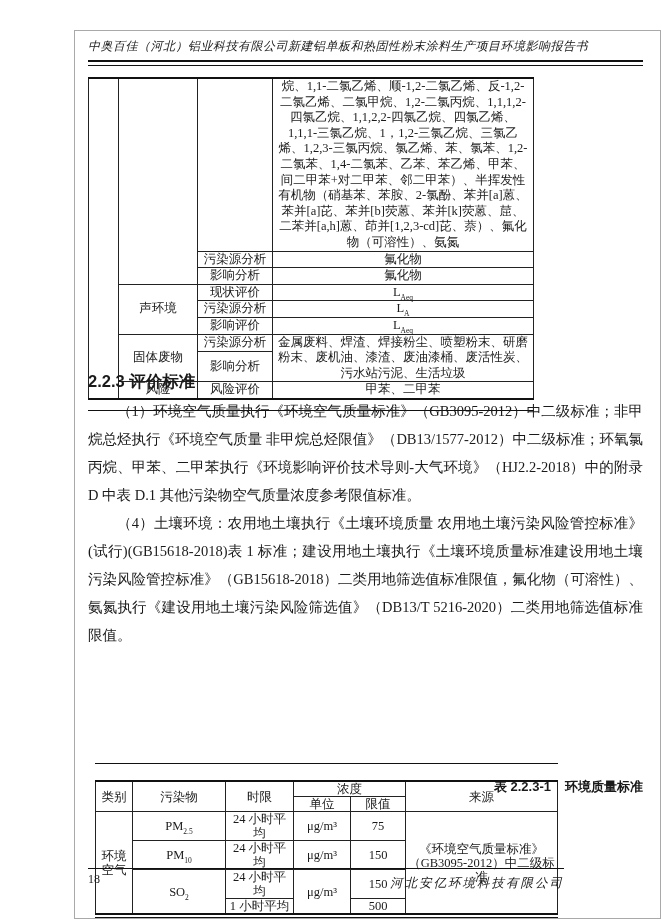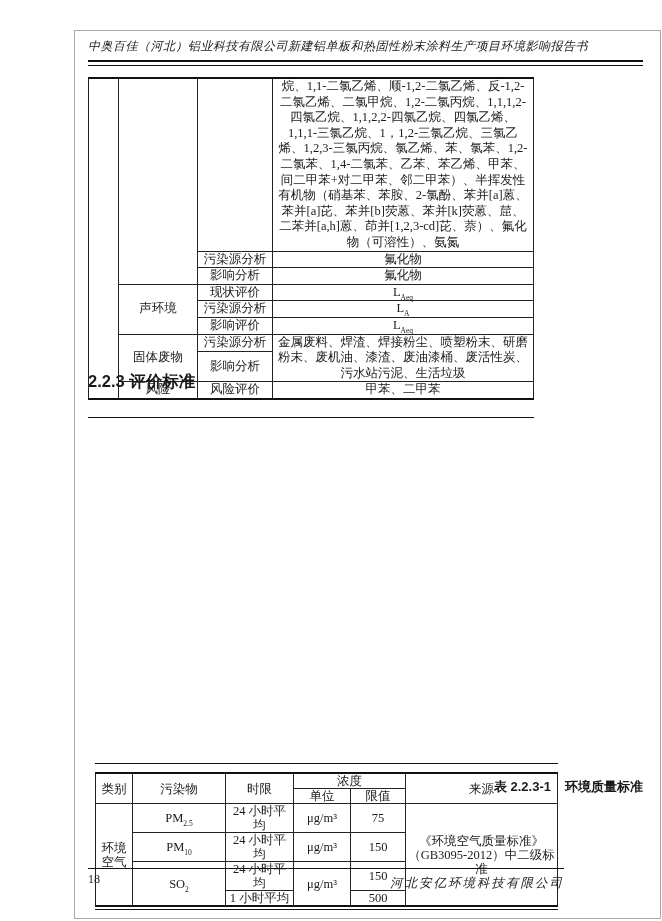--- a/index.html
+++ b/index.html
@@ -17,21 +17,21 @@
     position:absolute; top:38px; left:88px; width:555px;
     text-align:left; font-size:12px; font-style:italic; letter-spacing:.5px;
   }
   .header-rule {
     position:absolute; top:60px; left:88px; width:555px; height:6px;
     border-top:2.5px solid #111; border-bottom:1px solid #111;
   }
   
   .sum-wrap {
     position:absolute; top:77px; left:88px; width:446px;
-    border-bottom:1px solid #111; padding-bottom:17px;font-family:Liberation Serif, serif;
+    border-bottom:1px solid #111; padding-bottom:10px;font-family:Liberation Serif, serif;
   }
   .sum-table {
     width:100%; border-collapse:collapse; table-layout:fixed;
     font-size:12.5px; line-height:15.6px; text-align:center;
     border-top:2.5px solid #111; border-bottom:2px solid #111;
   }
   .sum-table td { border:1px solid #222; padding:0 3px; vertical-align:middle;text-align:center; }
   .sum-table .h16 { height:16px; }
   .justify-cell { text-align:justify; text-align-last:center; padding:1px 4px; }
   sub { font-size:0.6em; line-height:0; }
@@ -46,21 +46,21 @@
   }
   .body-text p { text-indent:2em; }
   
   .q-title {
     position:absolute; top:778px; left:88px; width:555px; text-align:right;
     font-family:"Liberation Sans", sans-serif; font-weight:bold; font-size:13px;
   }
   .q-title .gap { display:inline-block; width:14px; }
   .q-wrap {
     position:absolute; top:763px; left:95px; width:463px;
-    border-top:1px solid #111; padding-top:8px;
+    border-top:1px solid #111; padding-top:16px;
     border-bottom:1px solid #111; padding-bottom:2px;
   }
   .q-table {
     width:100%; border-collapse:collapse; table-layout:fixed;
     font-size:12.5px; line-height:14px; text-align:center;
     border-top:2px solid #111; border-bottom:2px solid #111;
   }
   .q-table th, .q-table td {
     border:1px solid #222; padding:0 2px; font-weight:normal; vertical-align:middle; height:14px;
   }
@@ -129,20 +129,22 @@
       <td class="h16">风险评价</td>
       <td class="h16">甲苯、二甲苯</td>
     </tr>
   </tbody>
     </table>
 </div>
 
 <h2 class="sec-heading">2.2.3 评价标准</h2>
 
 <div class="body-text">
+  <p>（1）环境空气质量执行《环境空气质量标准》（GB3095-2012）中二级标准；非甲烷总烃执行《环境空气质量 非甲烷总烃限值》（DB13/1577-2012）中二级标准；环氧氯丙烷、甲苯、二甲苯执行《环境影响评价技术导则-大气环境》（HJ2.2-2018）中的附录 D 中表 D.1 其他污染物空气质量浓度参考限值标准。</p>
+  <p>（4）土壤环境：农用地土壤执行《土壤环境质量 农用地土壤污染风险管控标准》(试行)(GB15618-2018)表 1 标准；建设用地土壤执行《土壤环境质量标准建设用地土壤污染风险管控标准》（GB15618-2018）二类用地筛选值标准限值，氟化物（可溶性）、氨氮执行《建设用地土壤污染风险筛选值》（DB13/T 5216-2020）二类用地筛选值标准限值。</p>
 </div>
 
 <div class="q-title">
   <span>表 2.2.3-1</span><span class="gap"></span><span>环境质量标准</span>
 </div>
 
 <div class="q-wrap">
   <table class="q-table">
     <colgroup>
         <col style="width:37px">

